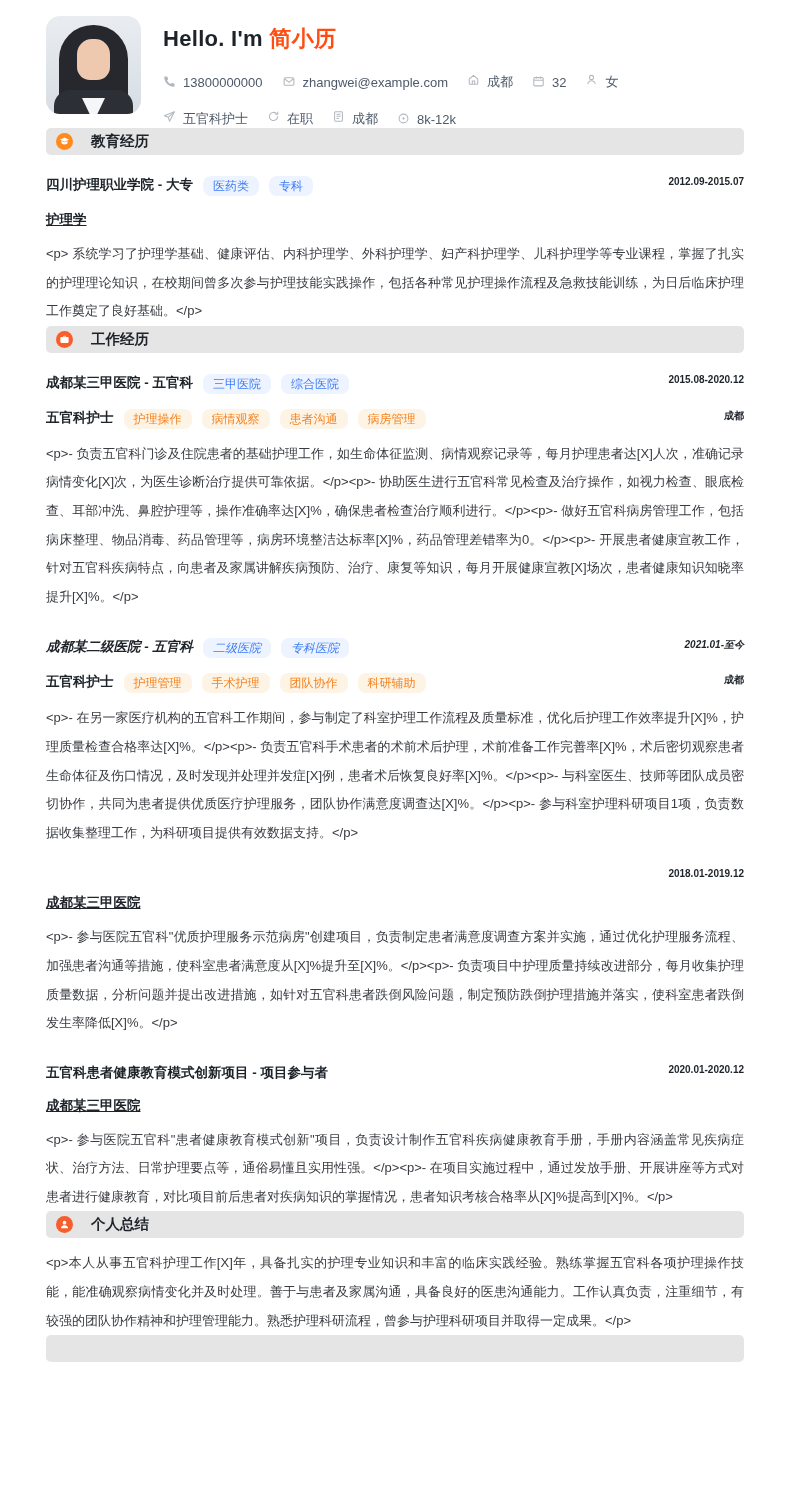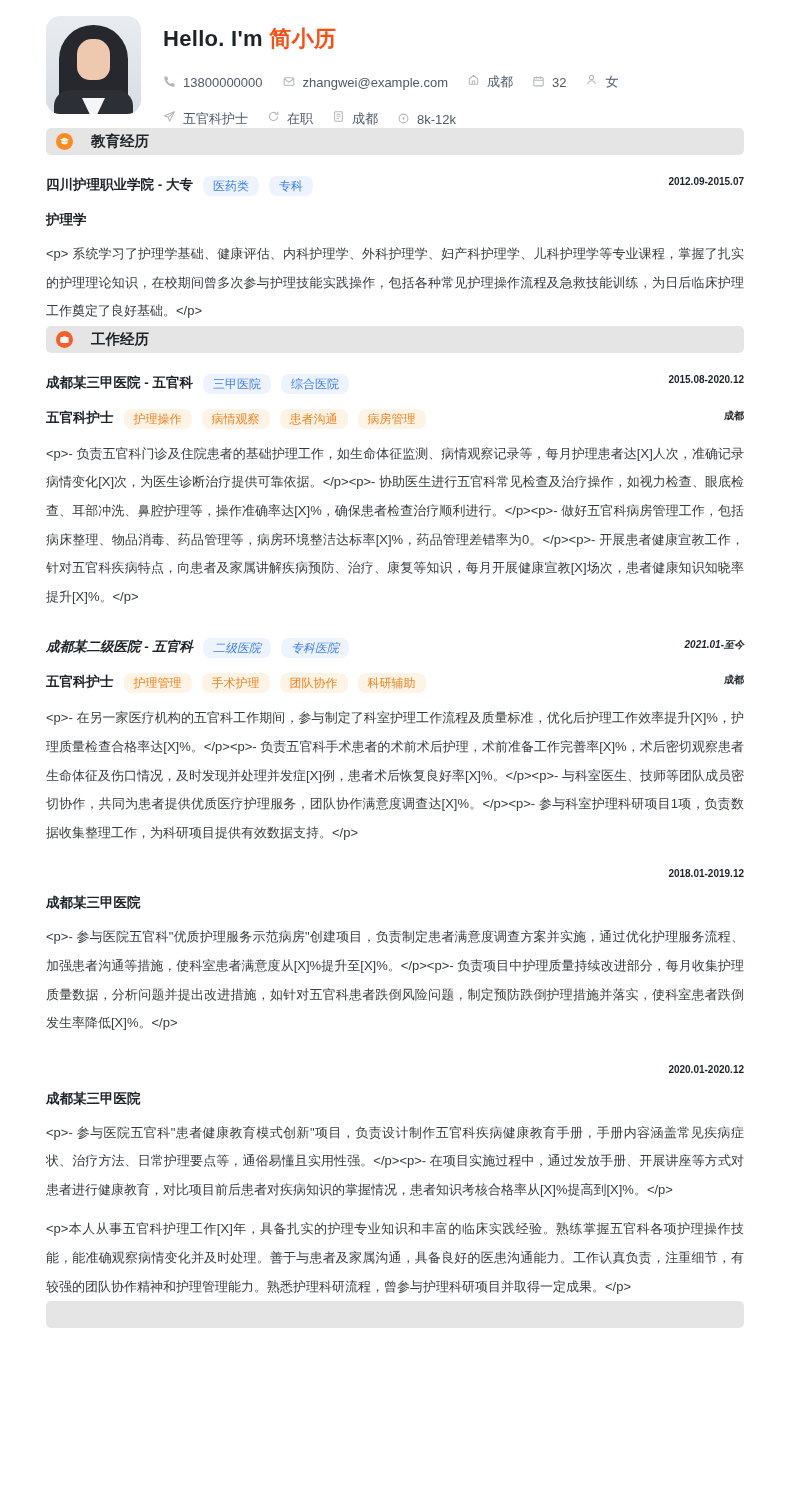--- a/index.html
+++ b/index.html
@@ -34,21 +34,21 @@
 
   
   .entry-row{display:flex; align-items:flex-start; gap:10px; margin-top:21px;}
   .entry-row.secondary{margin-top:15px;}
   .entry-main{font-weight:700; font-size:13.5px; color:var(--heading); white-space:nowrap;}
   .entry-date{margin-left:auto; font-weight:700; font-size:10px; color:var(--heading); white-space:nowrap;}
   .tag{font-size:12px; line-height:1; padding:4px 10px; border-radius:8px; white-space:nowrap;}
   .tag.blue{color:var(--tag-blue-text); background:var(--tag-blue-bg);}
   .tag.orange{color:var(--tag-orange-text); background:var(--tag-orange-bg);}
   .para{font-size:13px; line-height:2.2; color:var(--body-text); margin-top:11px; text-align:justify;}
-  .subhead{font-weight:700; font-size:13.5px; color:var(--heading); margin-top:15px;}
+  .subhead{font-weight:700; font-size:13.5px; color:var(--heading); margin-top:15px;text-decoration:underline;}
 </style>
 </head>
 <body>
 
 <div class="page">
 
   <div class="header">
     <div class="avatar">
       <div class="hair"></div>
       <div class="face"></div>
@@ -189,25 +189,35 @@
   <div class="para">&lt;p&gt;- 在另一家医疗机构的五官科工作期间，参与制定了科室护理工作流程及质量标准，优化后护理工作效率提升[X]%，护理质量检查合格率达[X]%。&lt;/p&gt;&lt;p&gt;- 负责五官科手术患者的术前术后护理，术前准备工作完善率[X]%，术后密切观察患者生命体征及伤口情况，及时发现并处理并发症[X]例，患者术后恢复良好率[X]%。&lt;/p&gt;&lt;p&gt;- 与科室医生、技师等团队成员密切协作，共同为患者提供优质医疗护理服务，团队协作满意度调查达[X]%。&lt;/p&gt;&lt;p&gt;- 参与科室护理科研项目1项，负责数据收集整理工作，为科研项目提供有效数据支持。&lt;/p&gt;</div>
 
 
   <div class="entry-row">
     <span class="entry-date">2018.01-2019.12</span>
   </div>
   <div class="subhead">成都某三甲医院</div>
   <div class="para">&lt;p&gt;- 参与医院五官科"优质护理服务示范病房"创建项目，负责制定患者满意度调查方案并实施，通过优化护理服务流程、加强患者沟通等措施，使科室患者满意度从[X]%提升至[X]%。&lt;/p&gt;&lt;p&gt;- 负责项目中护理质量持续改进部分，每月收集护理质量数据，分析问题并提出改进措施，如针对五官科患者跌倒风险问题，制定预防跌倒护理措施并落实，使科室患者跌倒发生率降低[X]%。&lt;/p&gt;</div>
 
   <div class="entry-row" style="margin-top:26px;">
+    <span class="entry-main">五官科患者健康教育模式创新项目 - 项目参与者</span>
     <span class="entry-date">2020.01-2020.12</span>
   </div>
   <div class="subhead">成都某三甲医院</div>
   <div class="para">&lt;p&gt;- 参与医院五官科"患者健康教育模式创新"项目，负责设计制作五官科疾病健康教育手册，手册内容涵盖常见疾病症状、治疗方法、日常护理要点等，通俗易懂且实用性强。&lt;/p&gt;&lt;p&gt;- 在项目实施过程中，通过发放手册、开展讲座等方式对患者进行健康教育，对比项目前后患者对疾病知识的掌握情况，患者知识考核合格率从[X]%提高到[X]%。&lt;/p&gt;</div>
 
+  <div class="section-bar">
+    <span class="section-icon" style="background: rgb(248, 94, 43);">
+      <svg width="11" height="11" viewBox="0 0 16 16" fill="#fff">
+          <circle cx="8" cy="5.3" r="2.7"></circle>
+          <path d="M2.7 13.3c.5-2.9 2.6-4.3 5.3-4.3s4.8 1.4 5.3 4.3H2.7z"></path>
+        </svg>
+    </span>
+    <span class="section-title">个人总结</span>
+  </div>
   <div class="para">&lt;p&gt;本人从事五官科护理工作[X]年，具备扎实的护理专业知识和丰富的临床实践经验。熟练掌握五官科各项护理操作技能，能准确观察病情变化并及时处理。善于与患者及家属沟通，具备良好的医患沟通能力。工作认真负责，注重细节，有较强的团队协作精神和护理管理能力。熟悉护理科研流程，曾参与护理科研项目并取得一定成果。&lt;/p&gt;</div>
 
   <div class="section-bar">
     
     
   </div>
 
 </div>
 
 </body></html>

